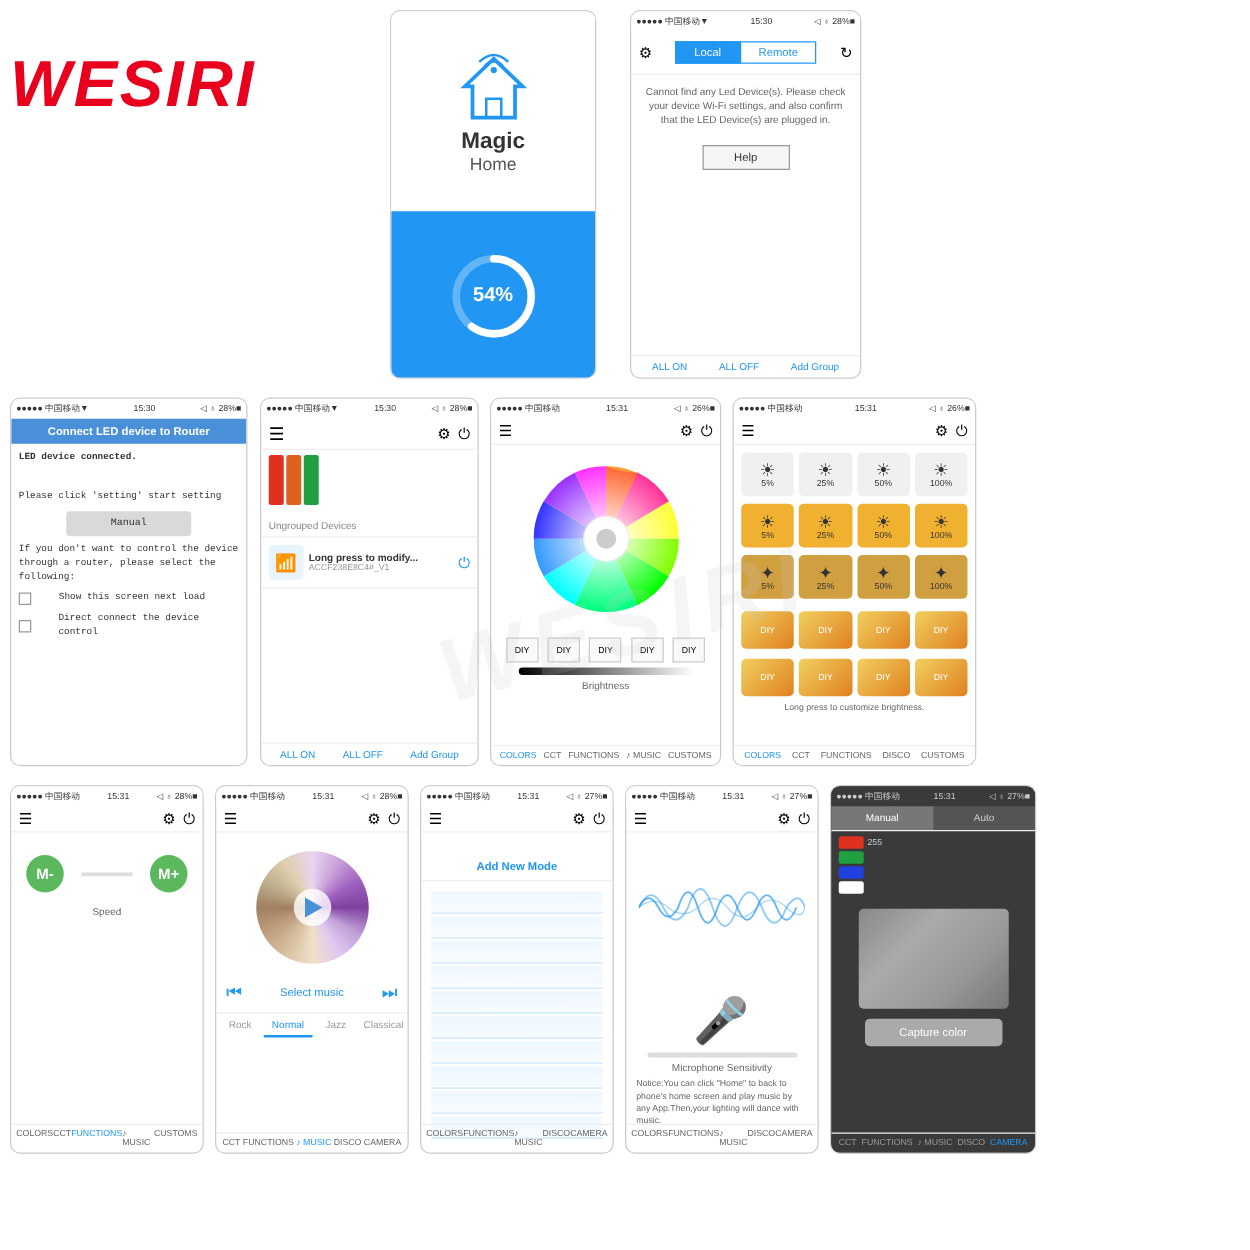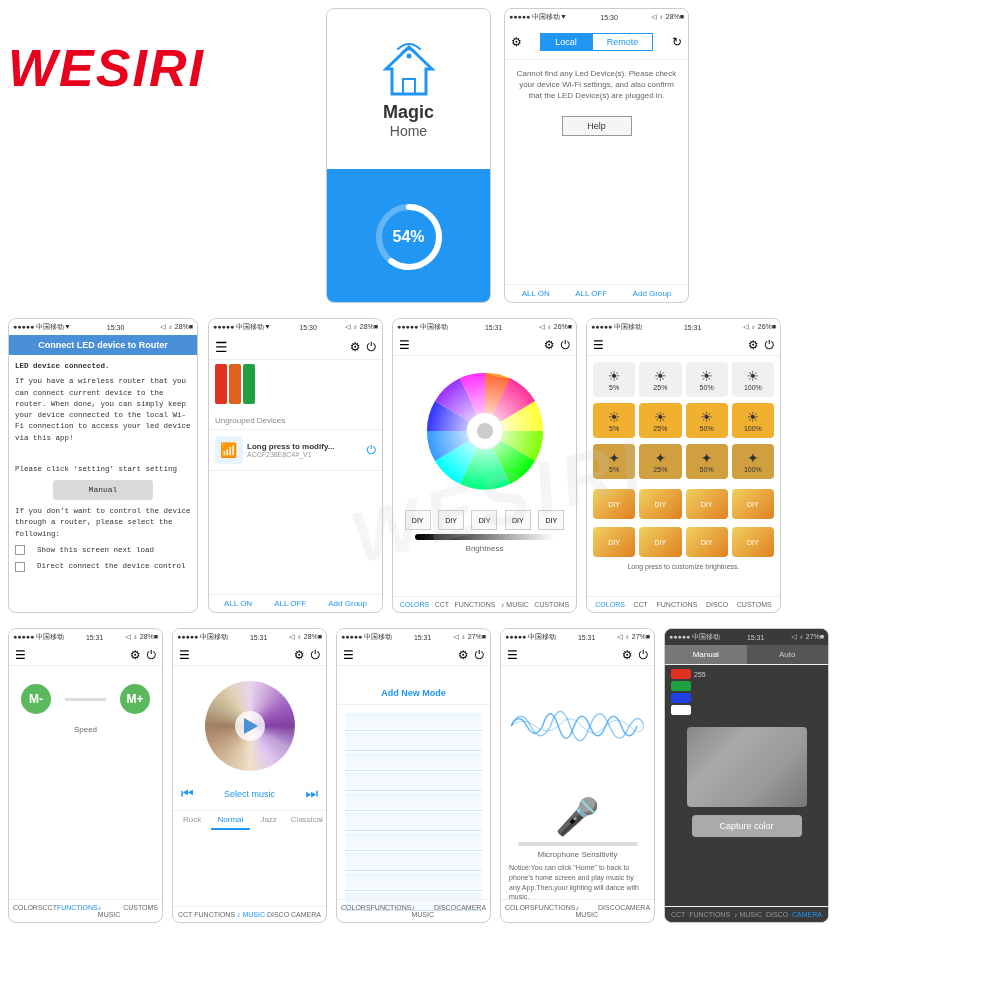--- a/index.html
+++ b/index.html
@@ -36,21 +36,21 @@
       position: absolute;
       background: #fff;
       border: 1px solid #ccc;
       border-radius: 8px;
       overflow: hidden;
     }
 
     
     .phone-magic {
       top: 8px;
-      left: 326px;
+      left: 312px;
       width: 165px;
       height: 295px;
     }
     .magic-top {
       background: #fff;
       height: 160px;
       display: flex;
       flex-direction: column;
       align-items: center;
       justify-content: center;
@@ -184,21 +184,21 @@
       padding: 4px 0;
       background: #d9d9d9;
       text-align: center;
       font-size: 8px;
       width: 100px;
       border-radius: 3px;
     }
     .connect-checkbox-row {
       display: flex;
       align-items: center;
-      gap: 12px;
+      gap: 22px;
       margin: 5px 0;
       font-size: 7.5px;
     }
     .checkbox-sq {
       width: 10px;
       height: 10px;
       border: 1px solid #999;
       background: #fff;
     }
 
@@ -708,21 +708,20 @@
 
 <div class="phone-frame phone-connect">
   <div class="sb">
     <span>●●●●● 中国移动▼</span>
     <span>15:30</span>
     <span>◁ ♁ 28%■</span>
   </div>
   <div class="connect-header">Connect LED device to Router</div>
   <div class="connect-body">
     <p style="font-weight:bold;">LED device connected.</p>
-    <p style="margin-top:4px;">If you have a wireless router that you can connect current device to the router. When done, you can simply keep your device connected to the local Wi-Fi connection to access your led device via this app!</p>
     <p style="margin-top:20px;">Please click 'setting' start setting</p>
     <div class="connect-btn">Manual</div>
     <p style="margin-top:6px;">If you don't want to control the device through a router, please select the following:</p>
     <div class="connect-checkbox-row">
       <div class="checkbox-sq"></div>
       <span>Show this screen next load</span>
     </div>
     <div class="connect-checkbox-row">
       <div class="checkbox-sq"></div>
       <span>Direct connect the device control</span>

